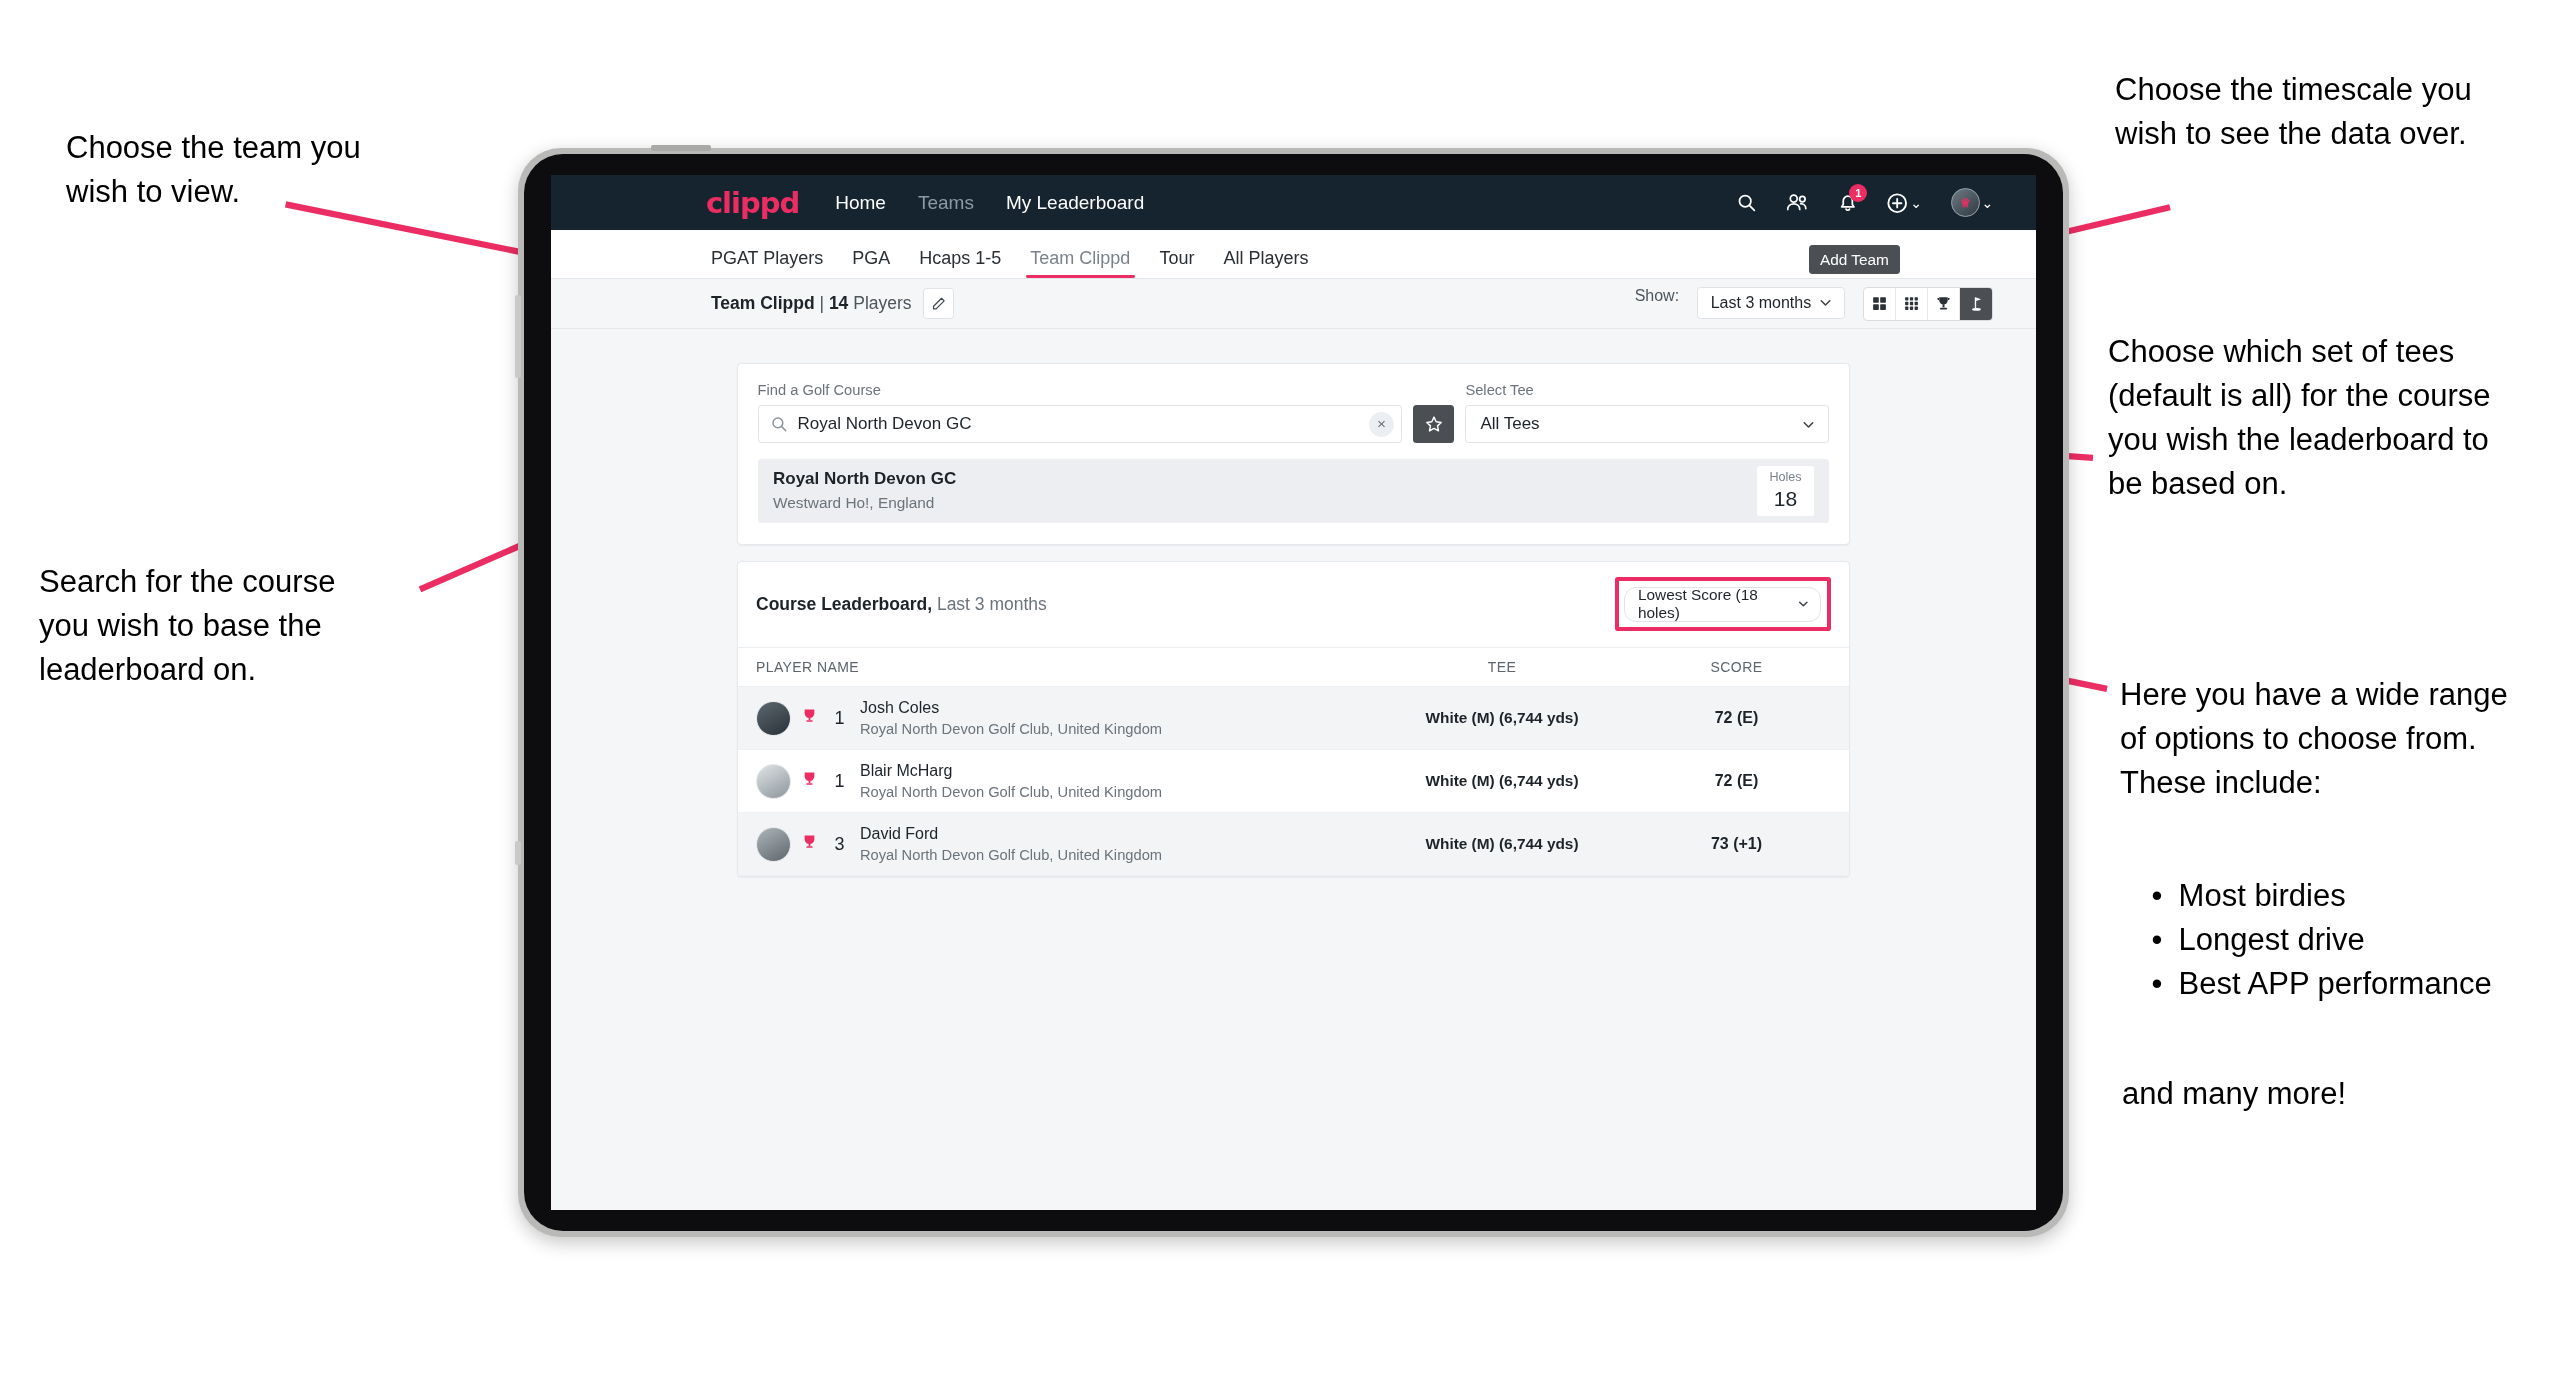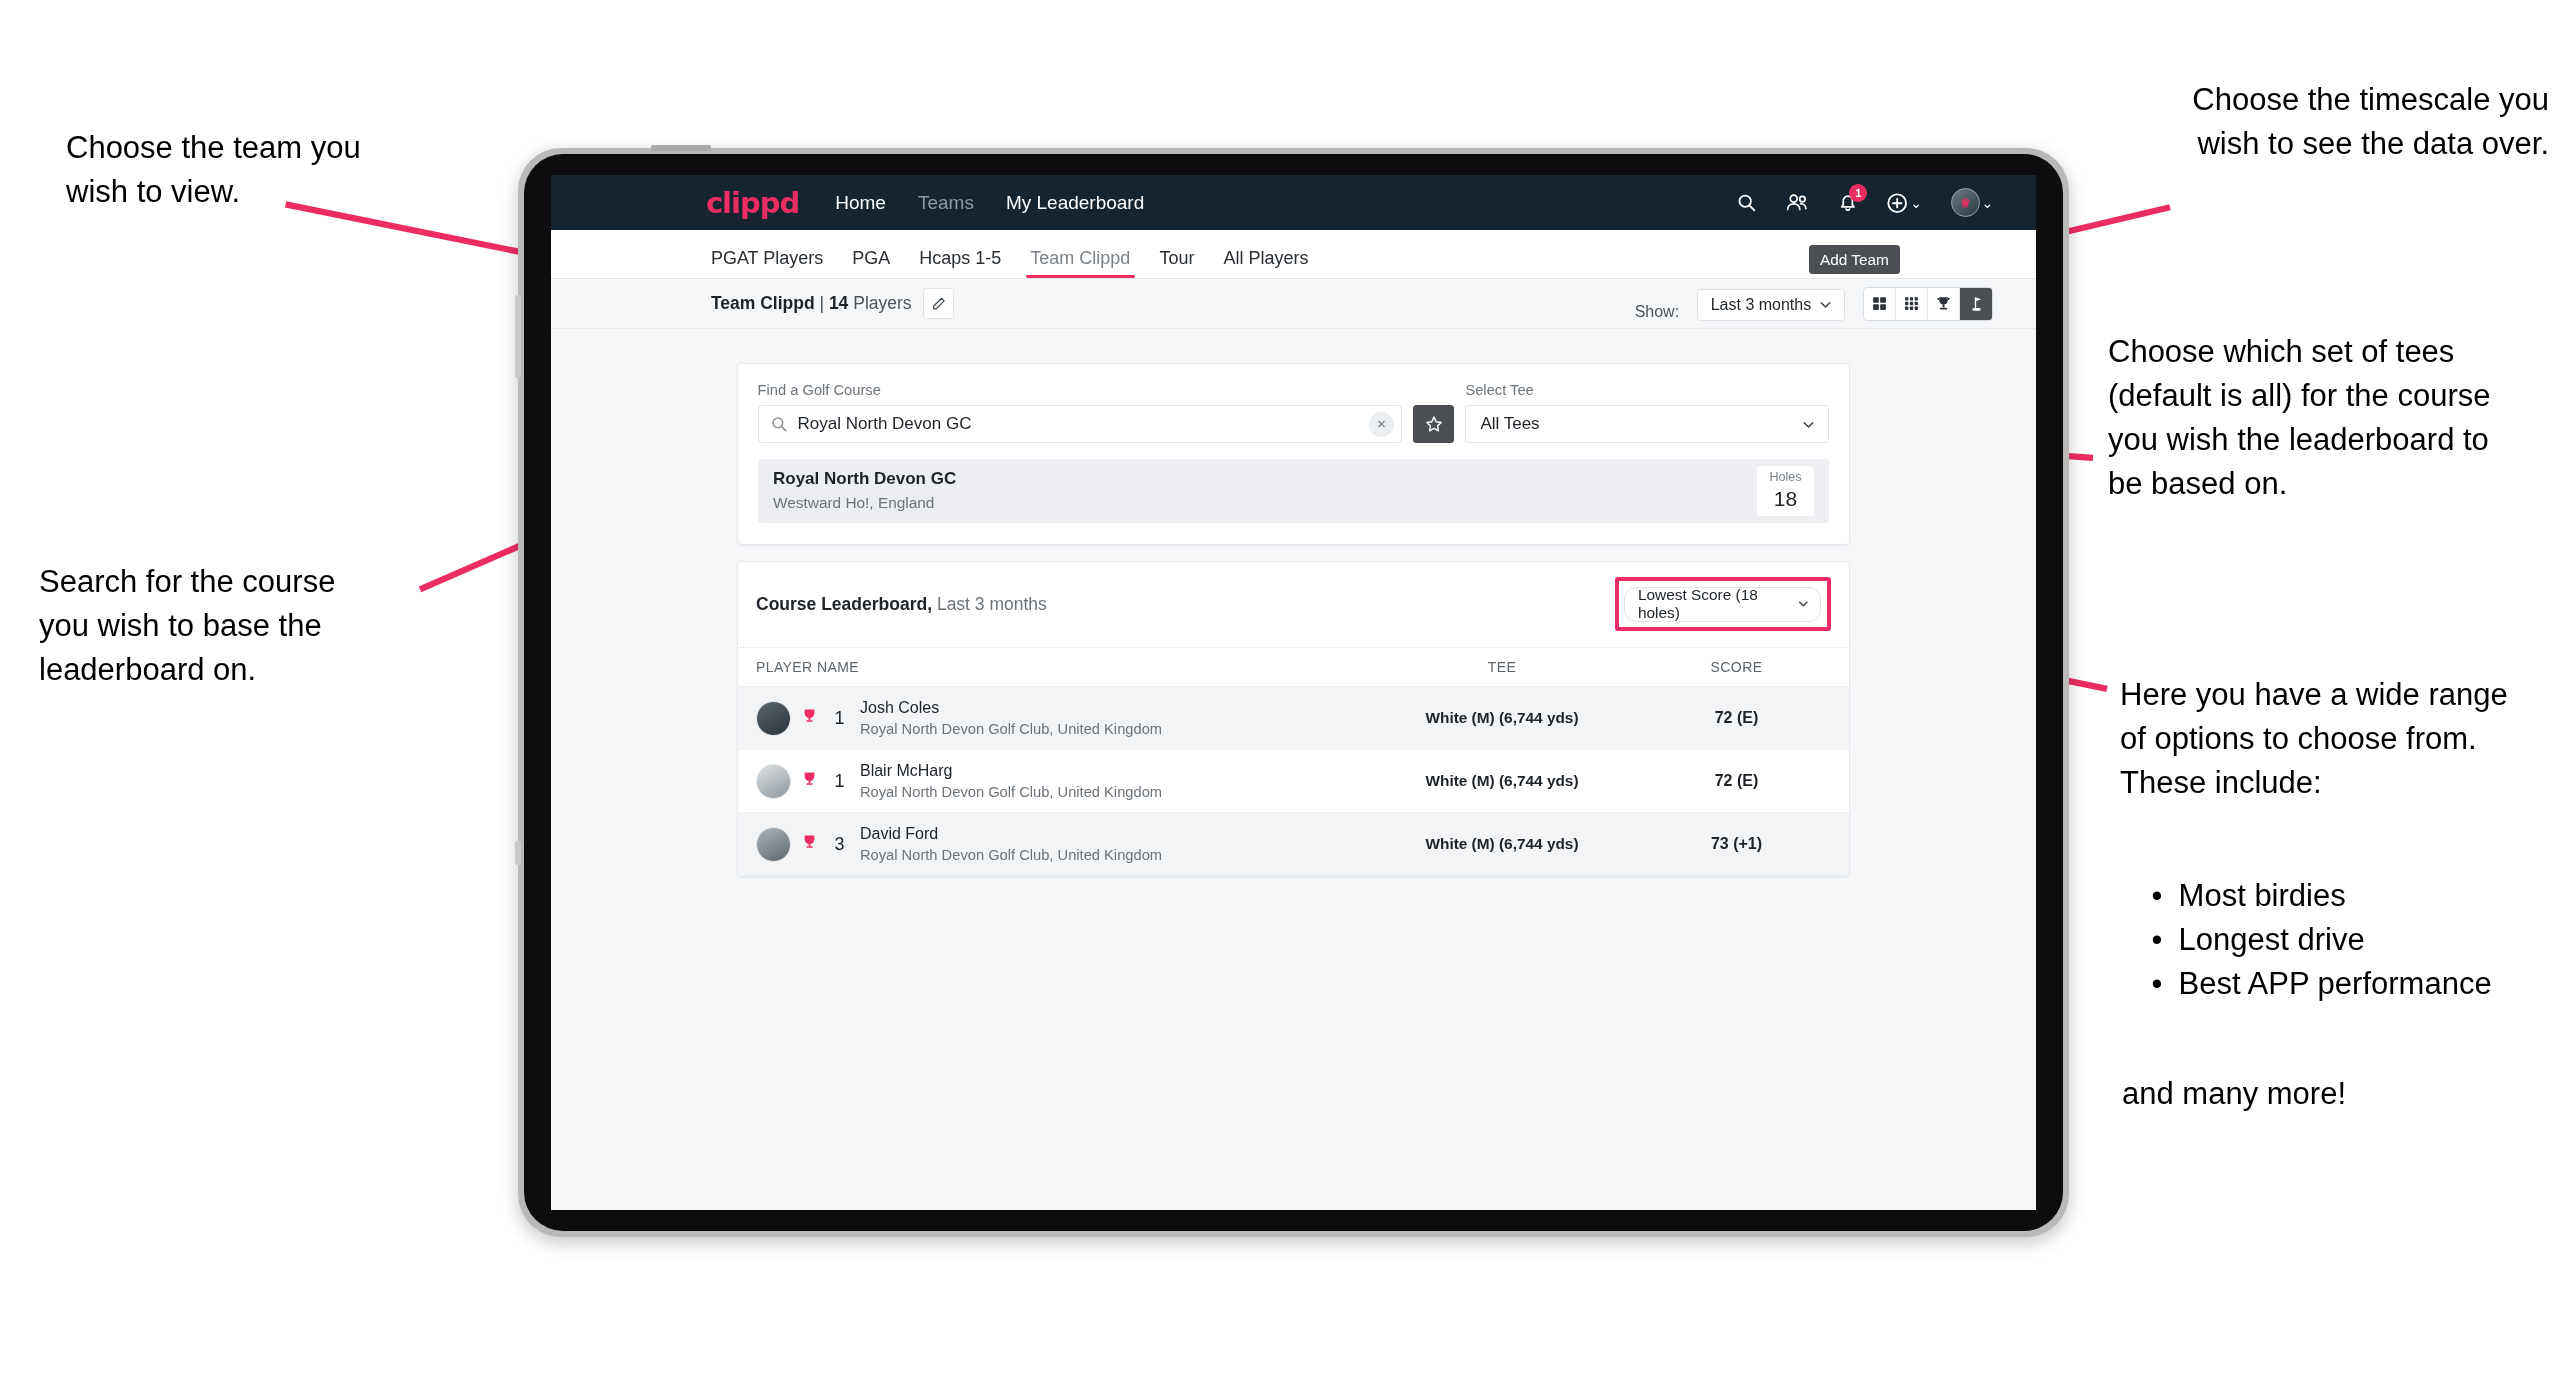--- a/index.html
+++ b/index.html
@@ -132,21 +132,21 @@
     border-bottom: 0.7px solid #e6e9ec;
   }
   .team-label { font-size: 17.5px; color: #1d2329; font-weight: 700; }
   .team-label .light { font-weight: 400; color:#4c555d; }
   .edit-btn {
     width: 31px; height: 31px;
     border: 0.7px solid #dfe3e7; background:#fff; border-radius:3.5px;
     margin-left: 11.2px;
     display:flex;align-items:center;justify-content:center;
   }
-  .toolbar-right { margin-left:auto; display:flex; align-items:flex-end; gap:18px; }
+  .toolbar-right { margin-left:auto; display:flex; align-items:flex-start; gap:18px; }
   .show-label { font-size: 16px; color: #4c555d; }
   .select-box {
     background:#fff; border:0.7px solid #dfe3e7; border-radius:3.5px;
     height: 32px; min-width: 148px;
     display:flex; align-items:center; justify-content:space-between;
     padding: 0 9.8px 0 12.6px;
     font-size: 16px; color:#1d2329;
   }
   .seg-group { display:flex; border:0.7px solid #d8dde2; border-radius:4.2px; overflow:hidden; background:#fff; }
   .seg {
@@ -275,21 +275,21 @@
 
 <div id="stage">
 
   <div class="annot" style="left:66px; top:126px; width:392px;">Choose the team you
 wish to view.</div>
 
   <div class="annot" style="left:39px; top:560px; width:420px;">Search for the course
 you wish to base the
 leaderboard on.</div>
 
-  <div class="annot" style="left:2115px; top:78px; width:434px;text-align:right;">Choose the timescale you
+  <div class="annot" style="left:2115px; top:68px; width:434px;">Choose the timescale you
 wish to see the data over.</div>
 
   <div class="annot" style="left:2108px; top:330px; width:462px;">Choose which set of tees
 (default is all) for the course
 you wish the leaderboard to
 be based on.</div>
 
   <div class="annot" style="left:2120px; top:673px; width:448px;">Here you have a wide range
 of options to choose from.
 These include:</div>

